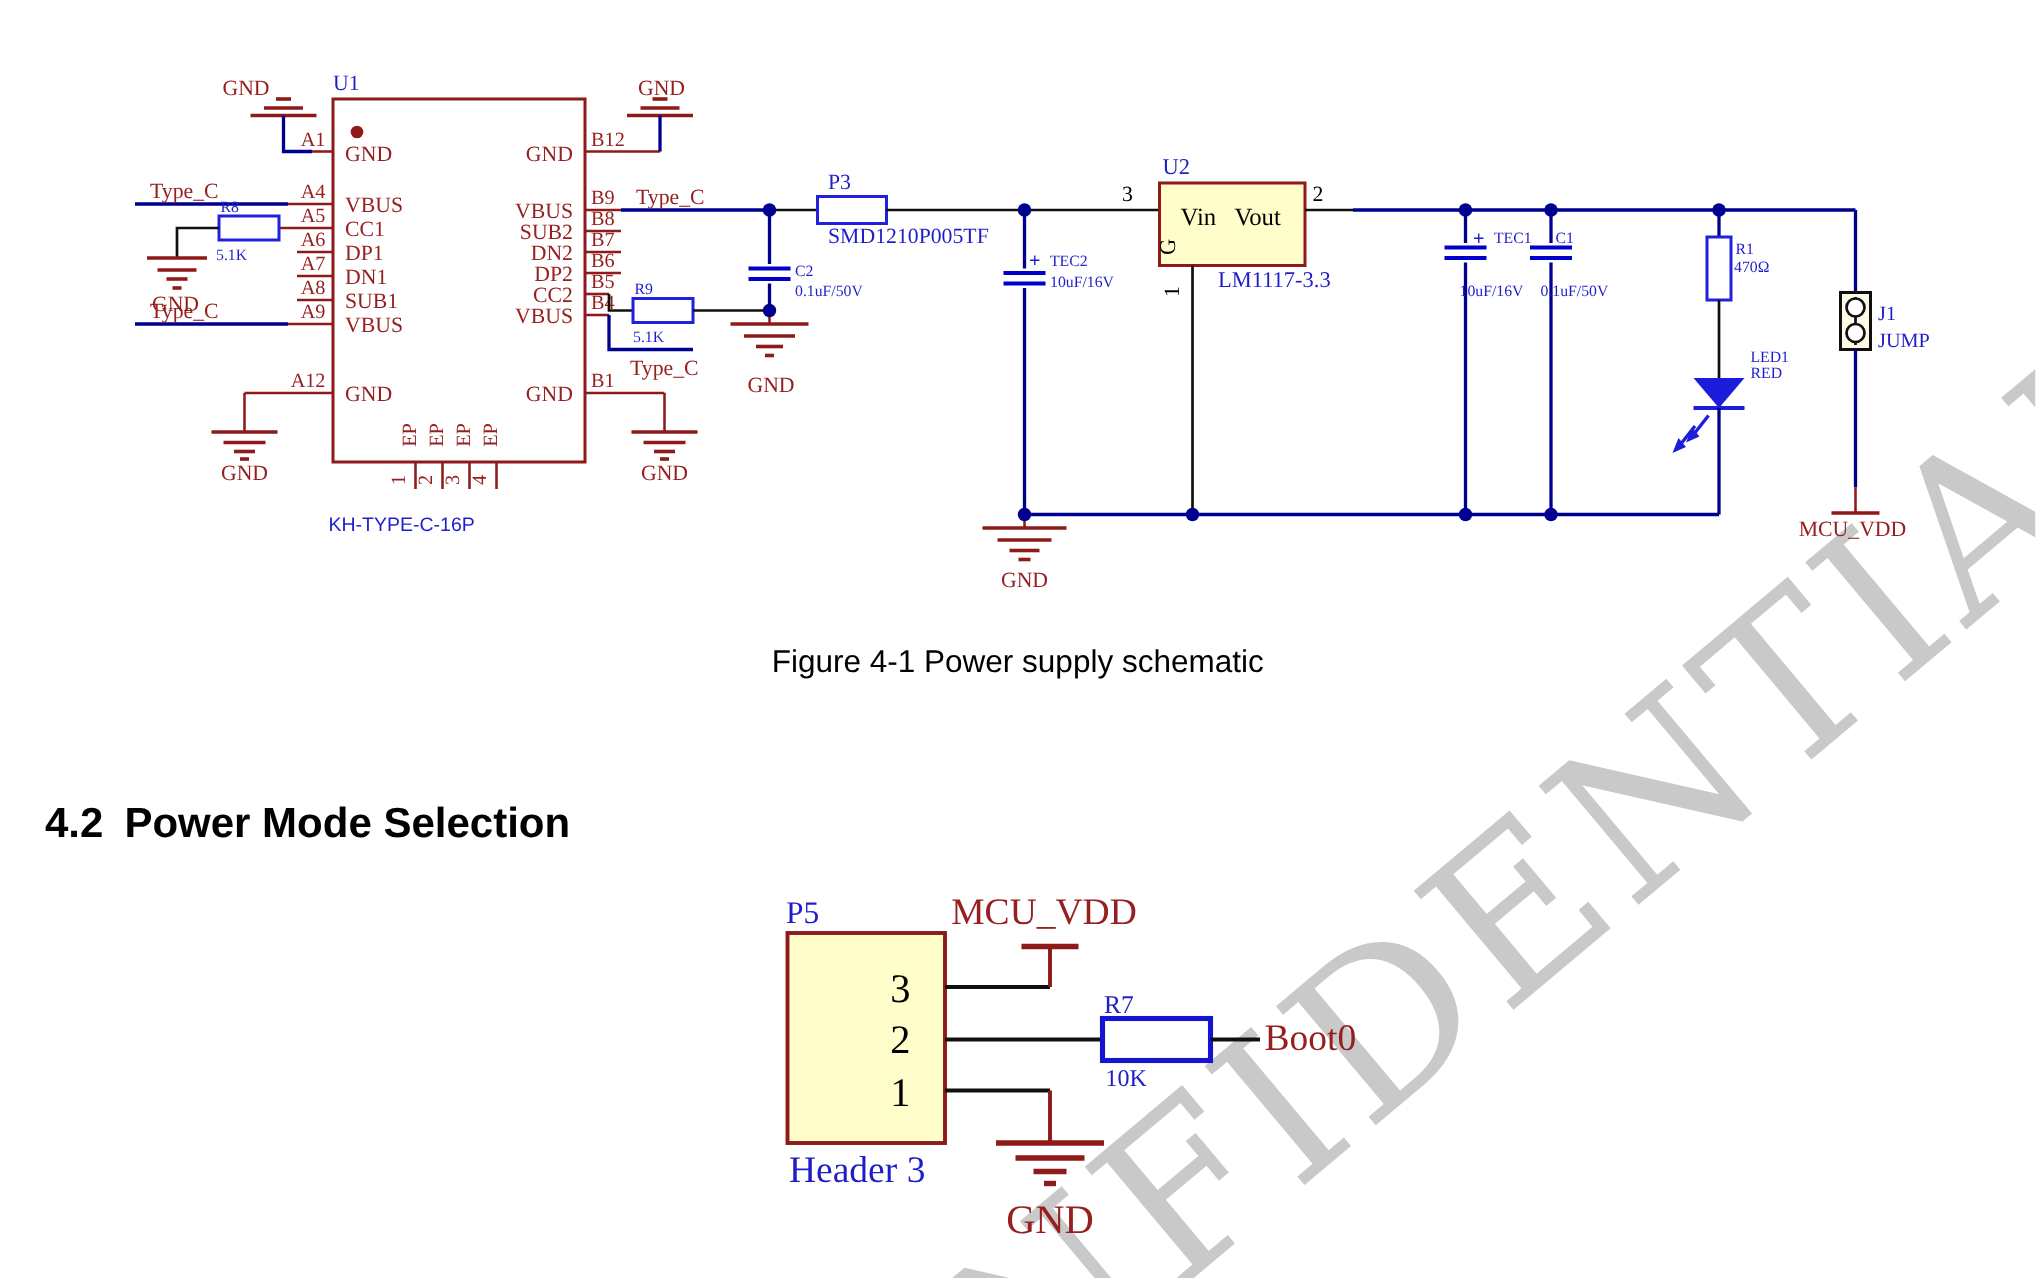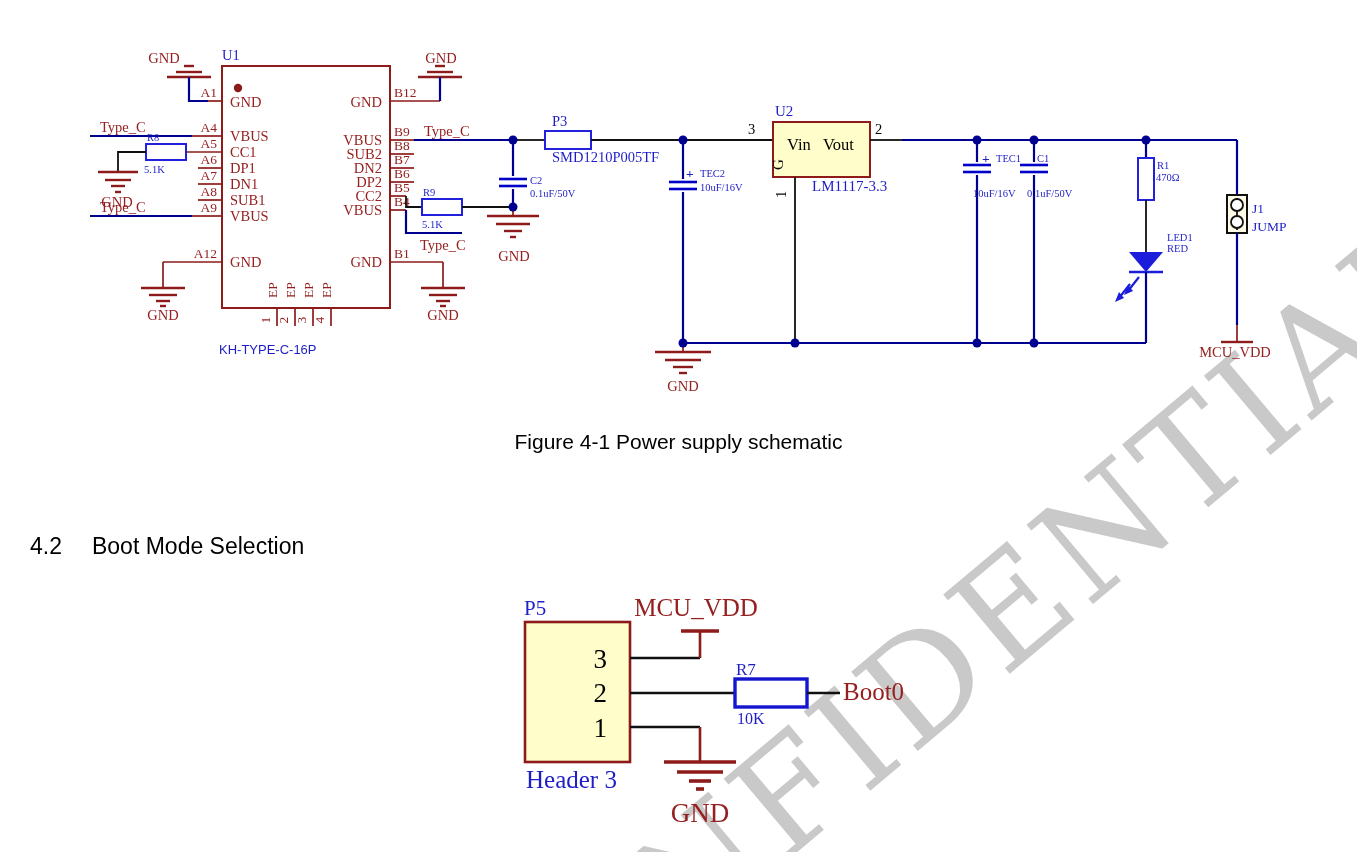--- a/index.html
+++ b/index.html
@@ -28,22 +28,22 @@
   .dot{fill:#000090;}
   
   .bwk{stroke:#101010;stroke-width:2.6;fill:none;}
   .bwr{stroke:#8e1a1a;stroke-width:2.6;fill:none;}
   .bsym{stroke:#8e1a1a;stroke-width:3.6;fill:none;}
   .bres{fill:#ffffff;stroke:#1515d0;stroke-width:3.4;}
   .bf17{font-size:17px;} .bf16{font-size:16px;} .bf21{font-size:21px;}
   .bf25{font-size:25px;} .bf27{font-size:27px;}
   .caption{position:absolute;left:0;top:430px;width:100%;z-index:2;text-align:center;
         box-sizing:border-box;font-size:21px;color:#000;}
-  .heading{position:absolute;left:30px;top:533px;z-index:2;font-size:23px;font-weight:normal;
-        color:#000;display:flex;gap:30px;}
+  .heading{position:absolute;left:30px;top:533px;z-index:2;font-size:28px;font-weight:bold;
+        color:#000;display:flex;gap:14px;}
 </style>
 </head>
 <body>
 
 <div class="page">
 
   <div class="watermark">CONFIDENTIAL</div>
 
   <svg class="schem" style="top:0;" width="1357" height="470" viewBox="0 0 1357 470">
 
@@ -339,21 +339,21 @@
       <circle class="dot" cx="795" cy="343" r="4.5"></circle>
       <circle class="dot" cx="977" cy="343" r="4.5"></circle>
       <circle class="dot" cx="1034" cy="343" r="4.5"></circle>
     </g>
   </svg>
 
   <div class="caption">Figure 4-1 Power supply schematic</div>
 
   <div class="heading">
     <span>4.2</span>
-    <span>Boot Mode Selection</span>
+    <span>Power Mode Selection</span>
   </div>
 
   <svg class="schem" style="top:560px;" width="1357" height="292" viewBox="0 560 1357 292">
 
     <g>
       <text class="tb bf21" x="524" y="615">P5</text>
       <rect x="525" y="622" width="105" height="140" fill="#fffdc9" stroke="#8e1a1a" stroke-width="2.6"></rect>
       <text class="tk bf27" text-anchor="end" x="607" y="668">3</text>
       <text class="tk bf27" text-anchor="end" x="607" y="702">2</text>
       <text class="tk bf27" text-anchor="end" x="607" y="737">1</text>

